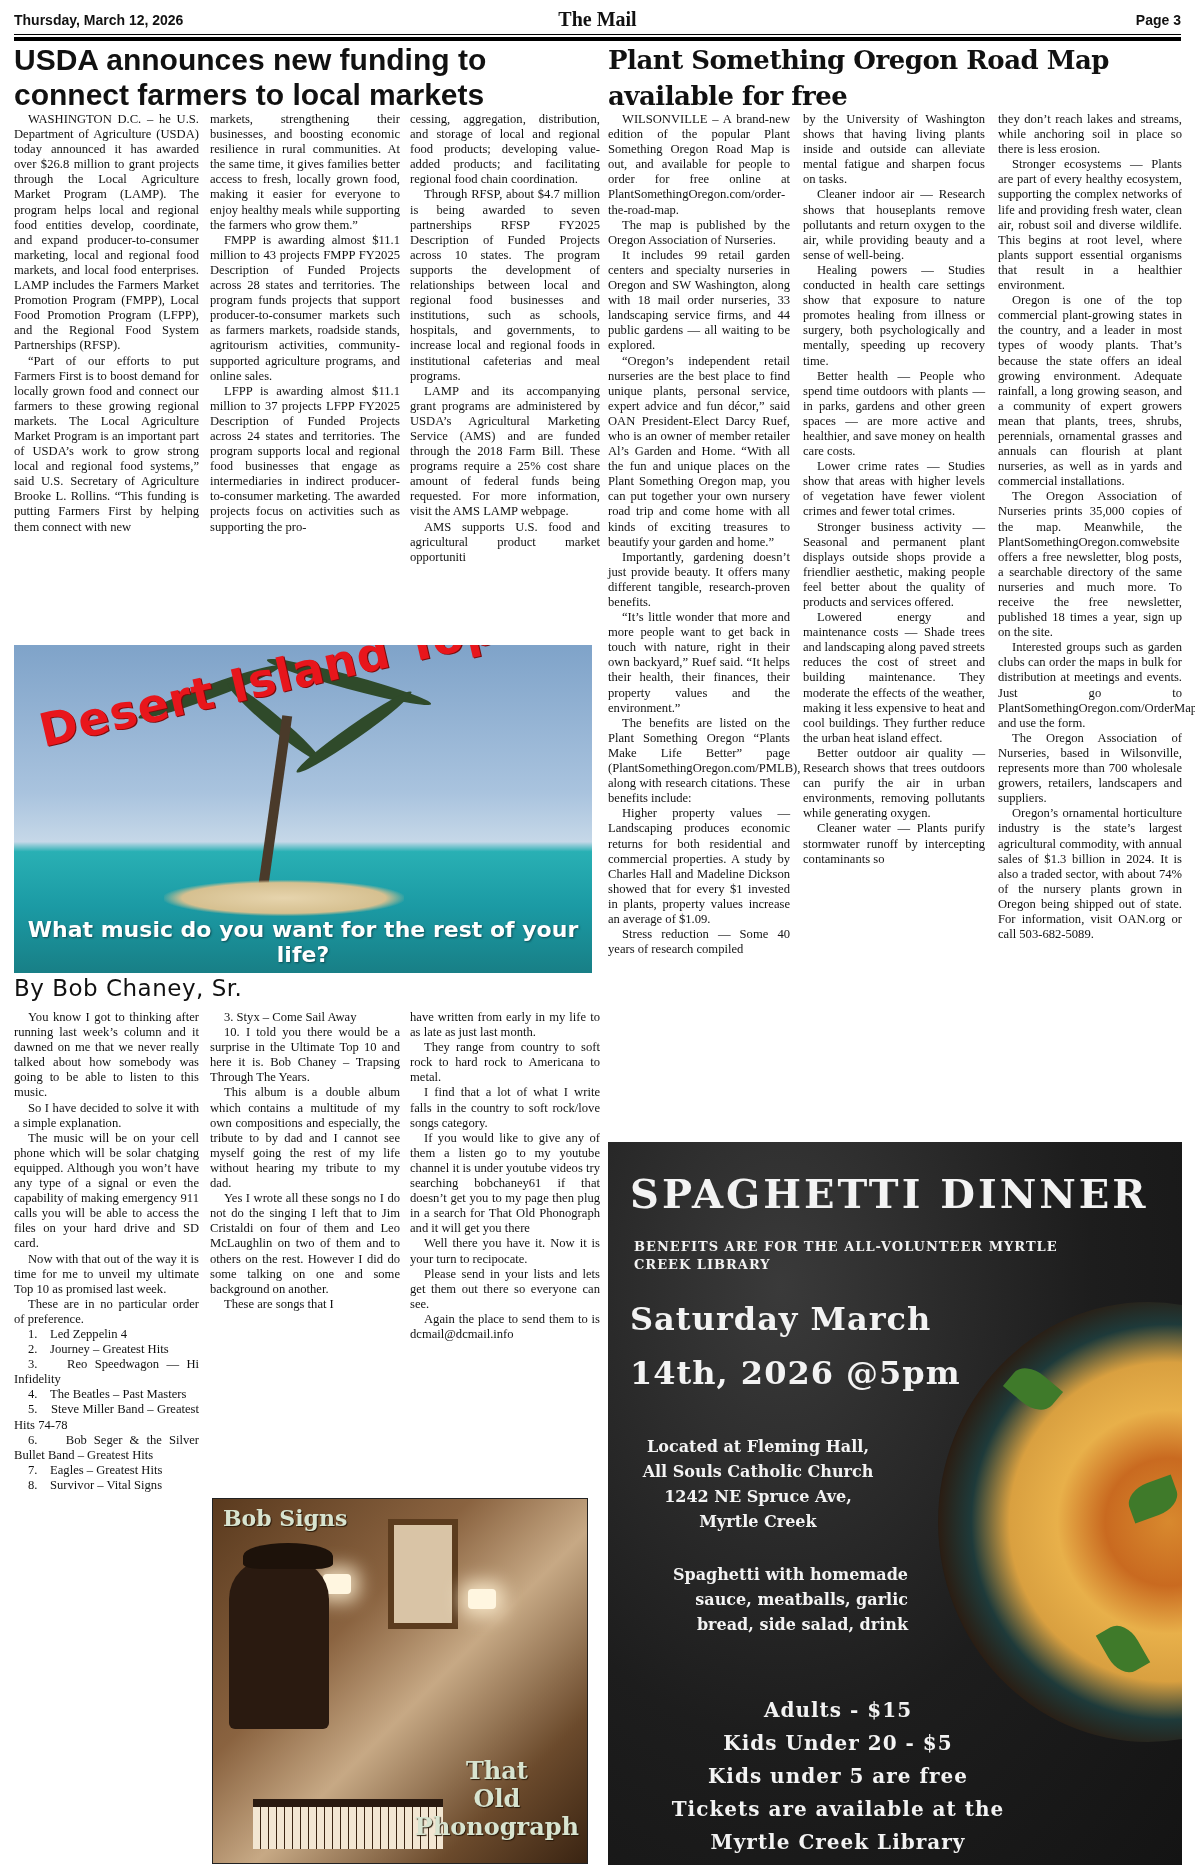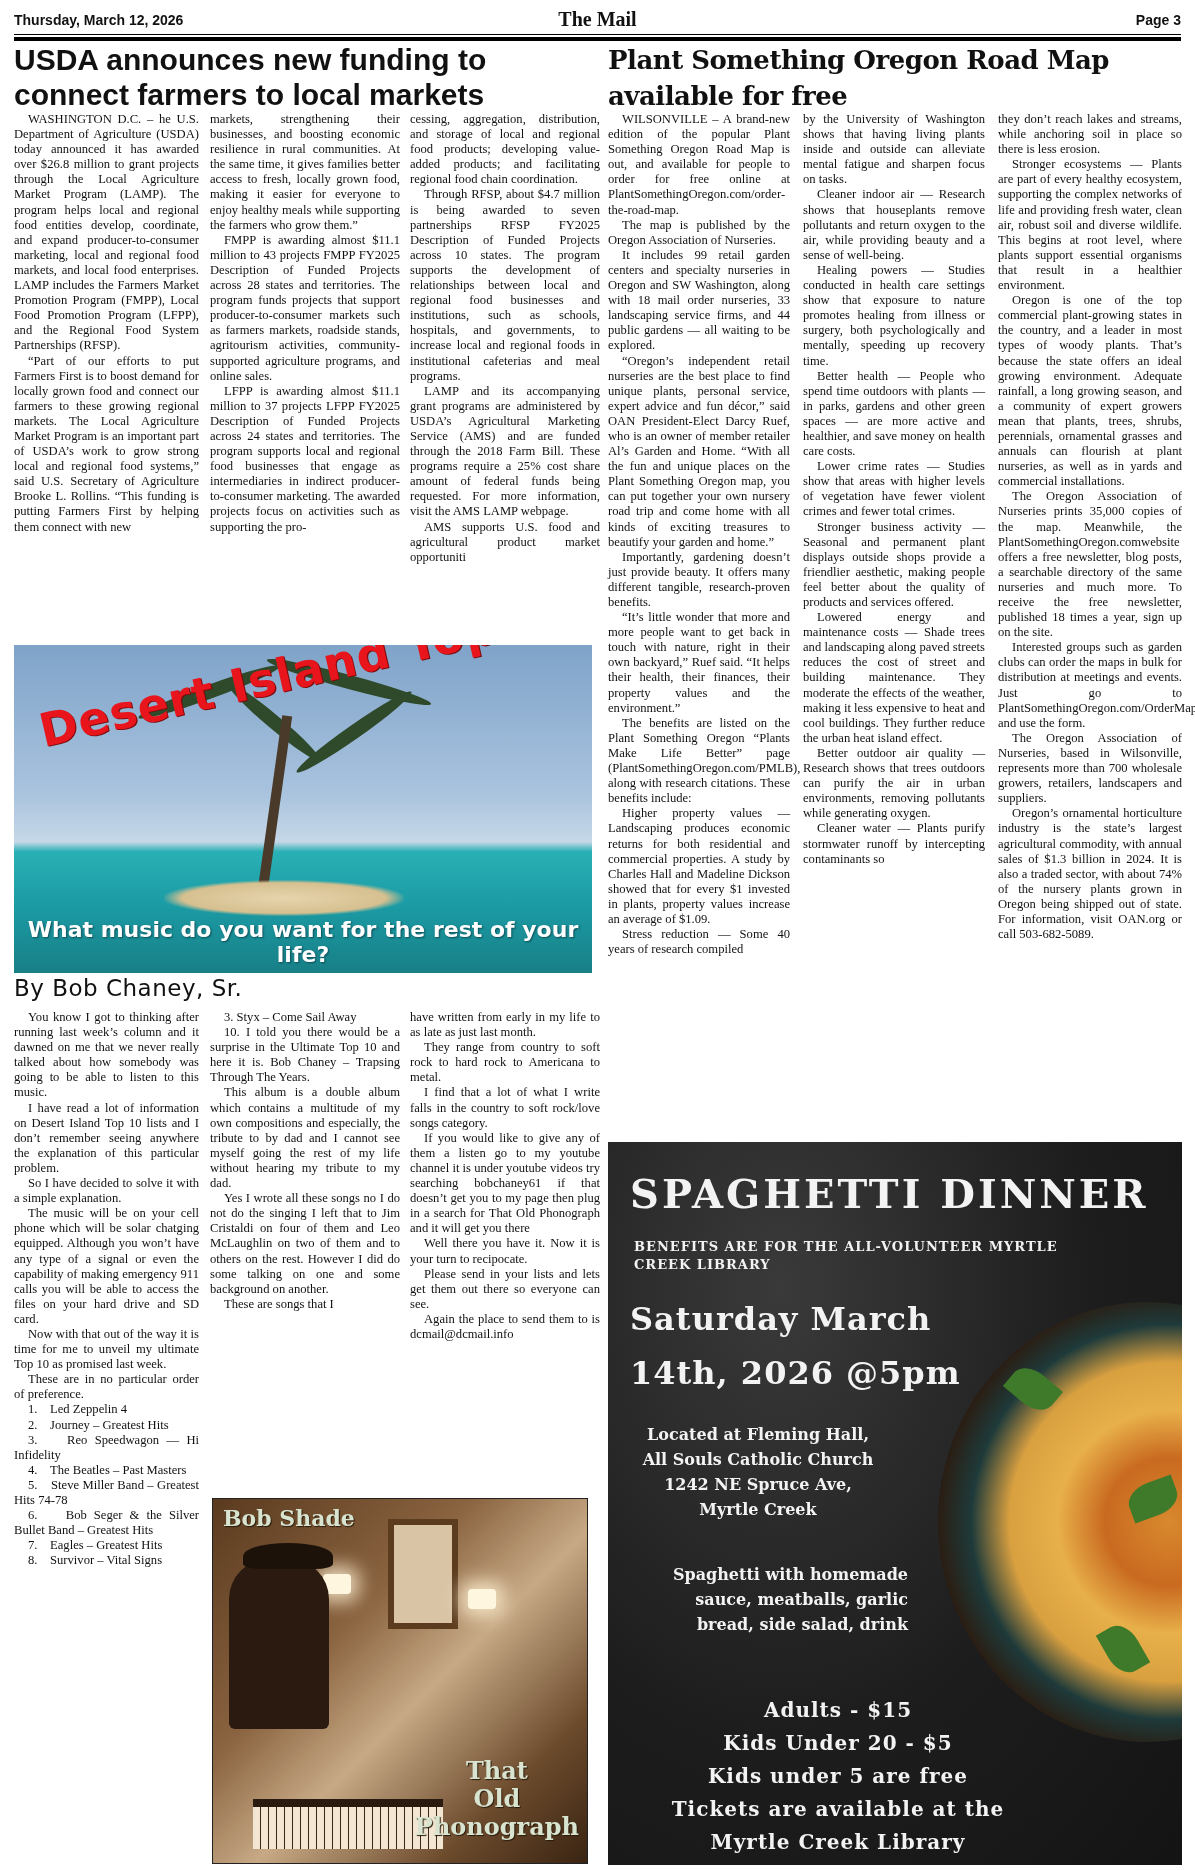--- a/index.html
+++ b/index.html
@@ -36,21 +36,21 @@
   .chaney-photo .frame { position: absolute; left: 175px; top: 20px; width: 70px; height: 110px; border: 6px solid #5c3c1e; background: #d9c4a6; }
   .chaney-photo .lamp { position: absolute; width: 28px; height: 20px; background: #fff6e0; border-radius: 4px; box-shadow: 0 0 18px 8px rgba(255,240,210,0.8); }
   .chaney-photo .piano { position: absolute; left: 40px; top: 300px; width: 190px; height: 50px; background: repeating-linear-gradient(90deg, #f2e6d2 0 7px, #3a2412 7px 8px); border-top: 8px solid #2a1a10; }
 
   .spaghetti { position: absolute; left: 608px; top: 1142px; width: 574px; height: 723px; background: radial-gradient(ellipse at 30% 20%, #3a3a3a 0%, #1d1d1d 55%, #141414 100%); overflow: hidden; color: #f3f3f3; }
   .spaghetti .plate { position: absolute; left: 330px; top: 160px; width: 420px; height: 440px; border-radius: 50%; background: radial-gradient(circle at 55% 50%, #d8892e 0%, #c96a20 20%, #e8b04a 35%, #d9a040 50%, #1e3a3a 62%, #2a1e14 72%, #141414 74%); }
   .spaghetti .leaf { position: absolute; width: 50px; height: 34px; background: #3f7a2a; border-radius: 50% 0 50% 0; }
   .spaghetti h2 { position: absolute; left: 22px; top: 28px; font-family: "DejaVu Serif", serif; font-weight: bold; font-size: 40px; letter-spacing: 3px; }
   .spaghetti .benefit { position: absolute; left: 26px; top: 96px; width: 480px; font-family: "DejaVu Serif", serif; font-weight: bold; font-size: 13px; letter-spacing: 1px; line-height: 18px; }
   .spaghetti .when { position: absolute; left: 22px; top: 150px; font-family: "DejaVu Serif", serif; font-weight: bold; font-size: 32px; line-height: 54px; letter-spacing: 1px; }
-  .spaghetti .where { position: absolute; left: 10px; top: 280px; width: 280px; text-align: center; font-family: "DejaVu Serif", serif; font-weight: bold; font-size: 16px; line-height: 25px; }
+  .spaghetti .where { position: absolute; left: 10px; top: 292px; width: 280px; text-align: center; font-family: "DejaVu Serif", serif; font-weight: bold; font-size: 16px; line-height: 25px; }
   .spaghetti .menu { position: absolute; left: 10px; top: 420px; width: 290px; text-align: right; font-family: "DejaVu Serif", serif; font-weight: bold; font-size: 16px; line-height: 25px; }
   .spaghetti .prices { position: absolute; left: 30px; top: 552px; width: 400px; text-align: center; font-family: "DejaVu Serif", serif; font-weight: bold; font-size: 20px; line-height: 33px; letter-spacing: 1px; }
 </style>
 </head>
 <body>
 
 <div class="masthead">
   <span class="date">Thursday, March 12, 2026</span>
   <span class="paper">The Mail</span>
   <span class="page">Page 3</span>
@@ -83,21 +83,20 @@
   <div class="trunk"></div>
   <div class="island"></div>
   <div class="title">Desert Island Top 10</div>
   <div class="caption">What music do you want for the rest of your life?</div>
 </div>
 
 <div class="byline">By Bob Chaney, Sr.</div>
 
 <div class="col" style="left:14px; top:1010px; width:185px;">
   <p>You know I got to thinking after running last week’s column and it dawned on me that we never really talked about how somebody was going to be able to listen to this music.</p>
-  <p>I have read a lot of information on Desert Island Top 10 lists and I don’t remember seeing anywhere the explanation of this particular problem.</p>
   <p>So I have decided to solve it with a simple explanation.</p>
   <p>The music will be on your cell phone which will be solar chatging equipped. Although you won’t have any type of a signal or even the capability of making emergency 911 calls you will be able to access the files on your hard drive and SD card.</p>
   <p>Now with that out of the way it is time for me to unveil my ultimate Top 10 as promised last week.</p>
   <p>These are in no particular order of preference.</p>
   <p><span>1.</span>&nbsp;&nbsp;&nbsp;&nbsp;<span>Led Zeppelin 4</span></p>
   <p><span>2.</span>&nbsp;&nbsp;&nbsp;&nbsp;<span>Journey – Greatest Hits</span></p>
   <p><span>3.</span>&nbsp;&nbsp;&nbsp;&nbsp;<span>Reo Speedwagon — Hi Infidelity</span></p>
   <p><span>4.</span>&nbsp;&nbsp;&nbsp;&nbsp;<span>The Beatles – Past Masters</span></p>
   <p><span>5.</span>&nbsp;&nbsp;&nbsp;&nbsp;<span>Steve Miller Band – Greatest Hits 74-78</span></p>
   <p><span>6.</span>&nbsp;&nbsp;&nbsp;&nbsp;<span>Bob Seger &amp; the Silver Bullet Band – Greatest Hits</span></p>
@@ -121,21 +120,21 @@
   <p>Again the place to send them to is dcmail@dcmail.info</p>
 </div>
 
 <div class="chaney-photo">
   <div class="frame"></div>
   <div class="lamp" style="left:110px;top:75px;"></div>
   <div class="lamp" style="left:255px;top:90px;"></div>
   <div class="figure"></div>
   <div class="hat"></div>
   <div class="piano"></div>
-  <div class="photo-title">Bob Shade</div>
+  <div class="photo-title">Bob Signs</div>
   <div class="album">
     <div>That</div>
     <div>Old</div>
     <div>Phonograph</div>
   </div>
 </div>
 
 <h1 class="headline-plant">Plant Something Oregon Road Map available for free</h1>
 <div class="col" style="left:608px; top:112px; width:182px;">
   <p>WILSONVILLE – A brand-new edition of the popular Plant Something Oregon Road Map is out, and available for people to order for free online at PlantSomethingOregon.com/order-the-road-map.</p>

